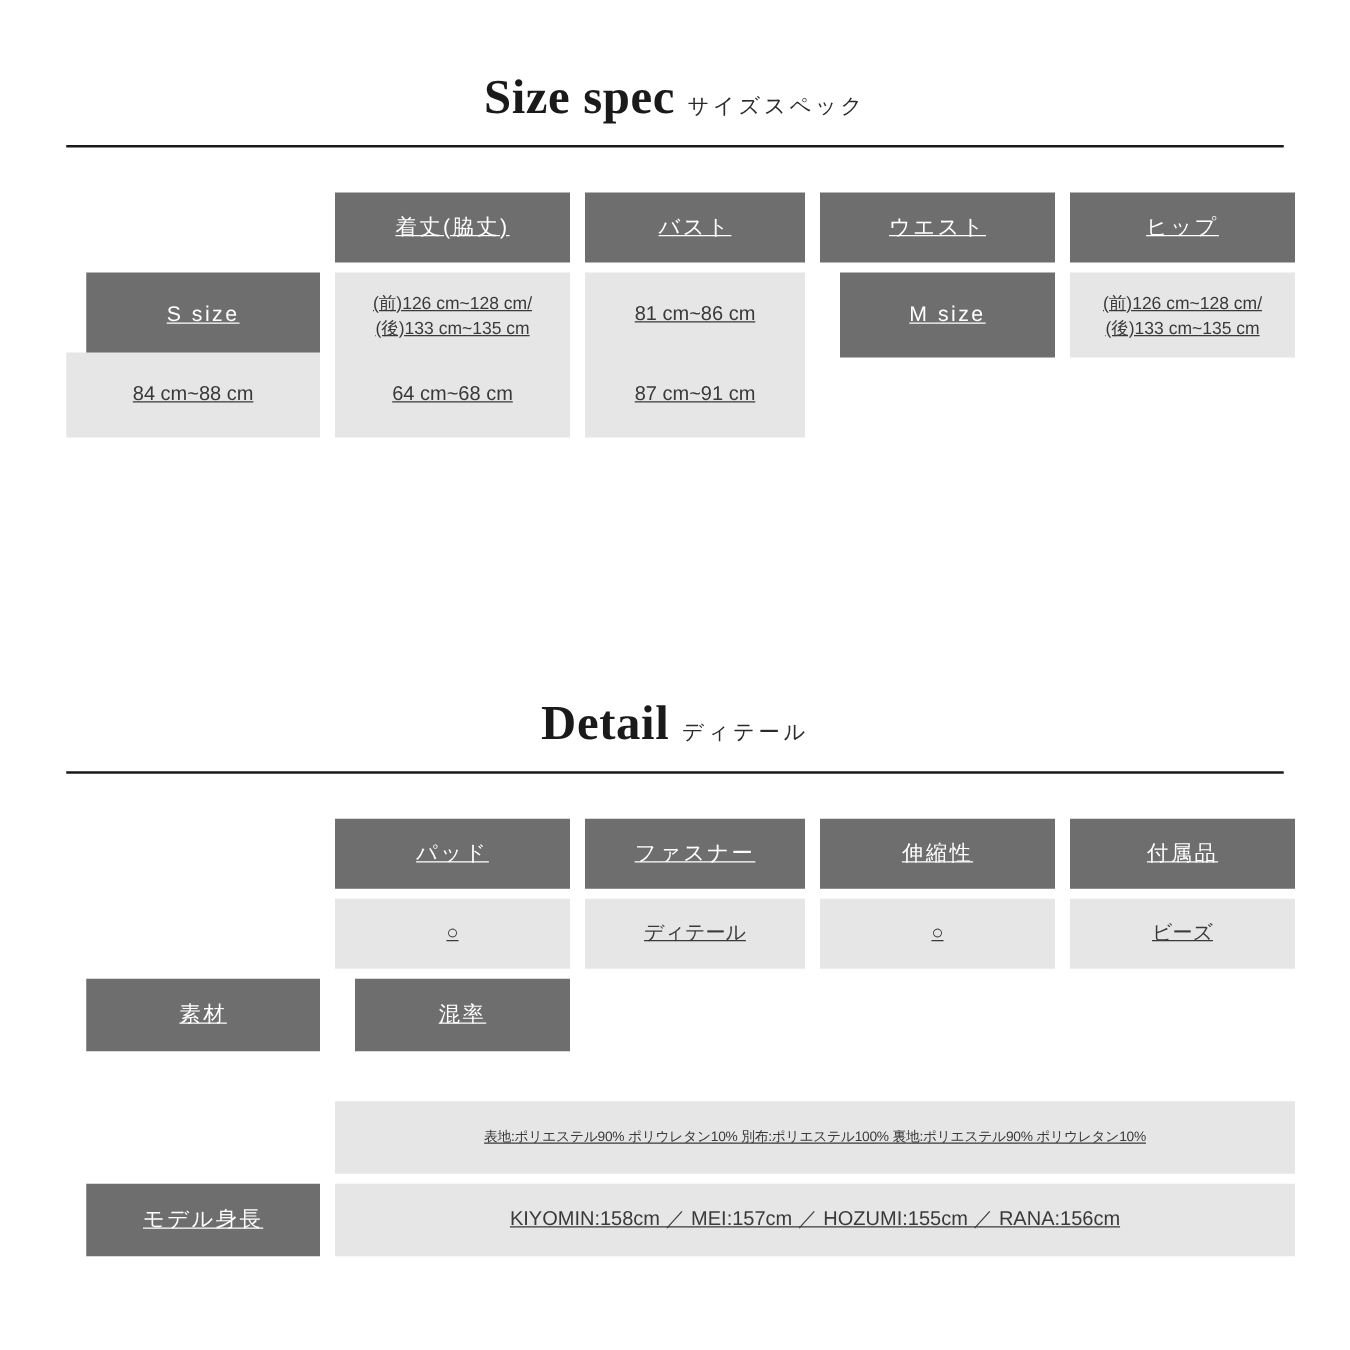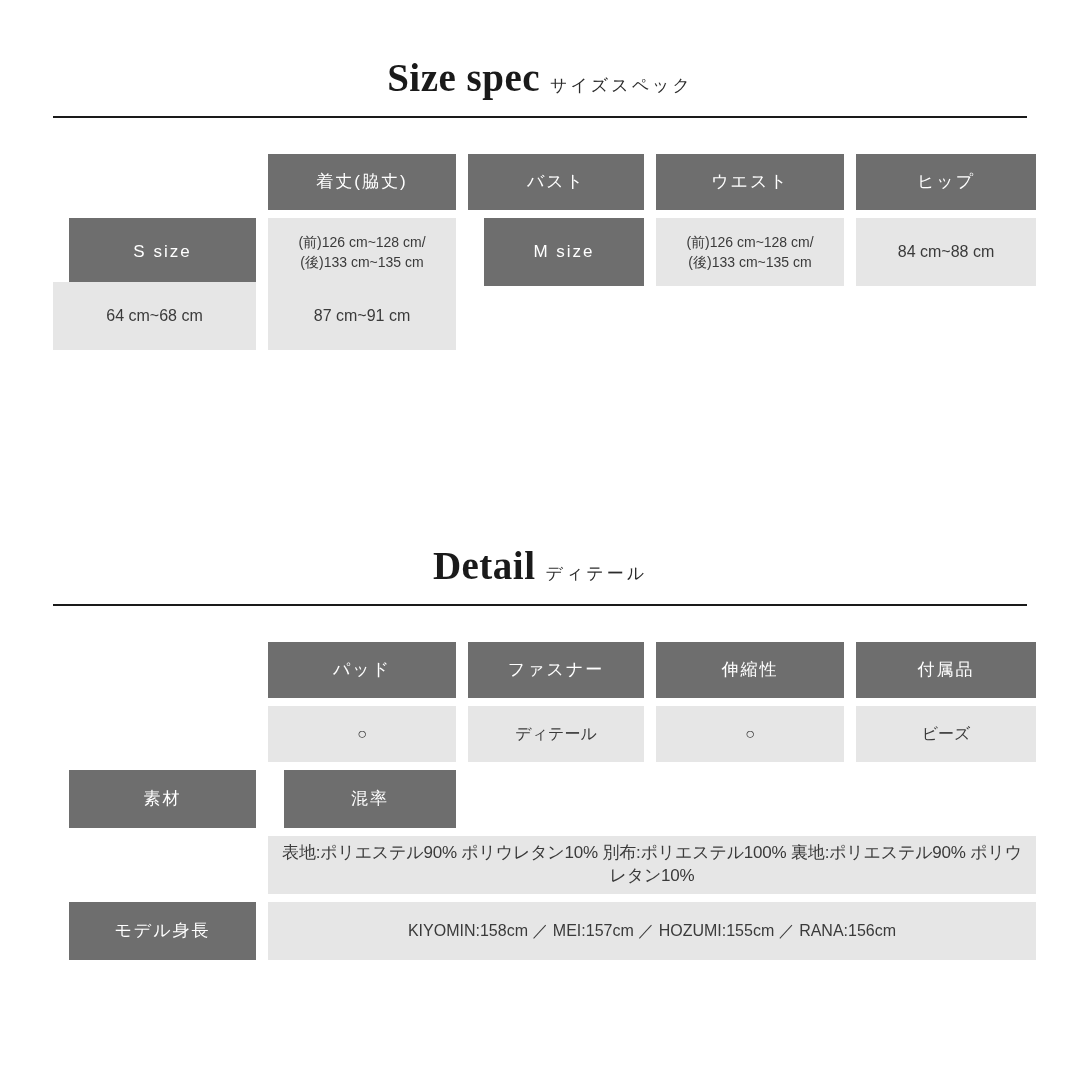--- a/index.html
+++ b/index.html
@@ -53,20 +53,21 @@
 
   .cell {
     display: flex;
     align-items: center;
     justify-content: center;
     text-align: center;
     box-sizing: border-box;
     padding: 6px 8px;
     font-size: 16px;
     line-height: 1.35;
+    text-decoration: underline;
   }
 
   .hdr {
     background: #6e6e6e;
     color: #ffffff;
     letter-spacing: 2px;
     font-size: 17px;
     height: 56px;
   }
   .rowhdr {
@@ -78,22 +79,23 @@
   }
   .val {
     background: #e6e6e6;
     color: #3a3a3a;
   }
   .small {
     font-size: 14px;
     line-height: 1.45;
   }
   .tiny {
-    font-size: 17px;
+    font-size: 11px;
     letter-spacing: -0.2px;
+    margin-top: 32px;
   }
   .empty {
     background: transparent;
   }
 
   
   #size-spec {
     position: absolute;
     left: 53px;
     top: 55px;
@@ -103,21 +105,21 @@
     grid-template-columns: 203px 188px 176px 188px 180px;
     grid-auto-rows: 56px;
     margin-top: 36px;
   }
   #size-spec .grid .r1 { height: 68px; }
 
   
   #detail {
     position: absolute;
     left: 53px;
-    top: 543px;
+    top: 556px;
     width: 974px;
   }
   #detail .grid {
     grid-template-columns: 203px 188px 176px 188px 180px;
     margin-top: 36px;
   }
   .h56 { height: 56px; }
   .h58 { height: 58px; }
   .span4 { grid-column: 2 / span 4; }
 </style>
@@ -140,20 +142,21 @@
       <div class="cell hdr">ウエスト</div>
       <div class="cell hdr">ヒップ</div>
 
       <div class="cell rowhdr r1">S size</div>
       <div class="cell val r1 small">
         <div>
           <div>(前)126 cm~128 cm/</div>
           <div>(後)133 cm~135 cm</div>
         </div>
       </div>
+      <div class="cell val r1">81 cm~86 cm</div>
 
       <div class="cell rowhdr r1">M size</div>
       <div class="cell val r1 small">
         <div>
           <div>(前)126 cm~128 cm/</div>
           <div>(後)133 cm~135 cm</div>
         </div>
       </div>
       <div class="cell val r1">84 cm~88 cm</div>
       <div class="cell val r1">64 cm~68 cm</div>

